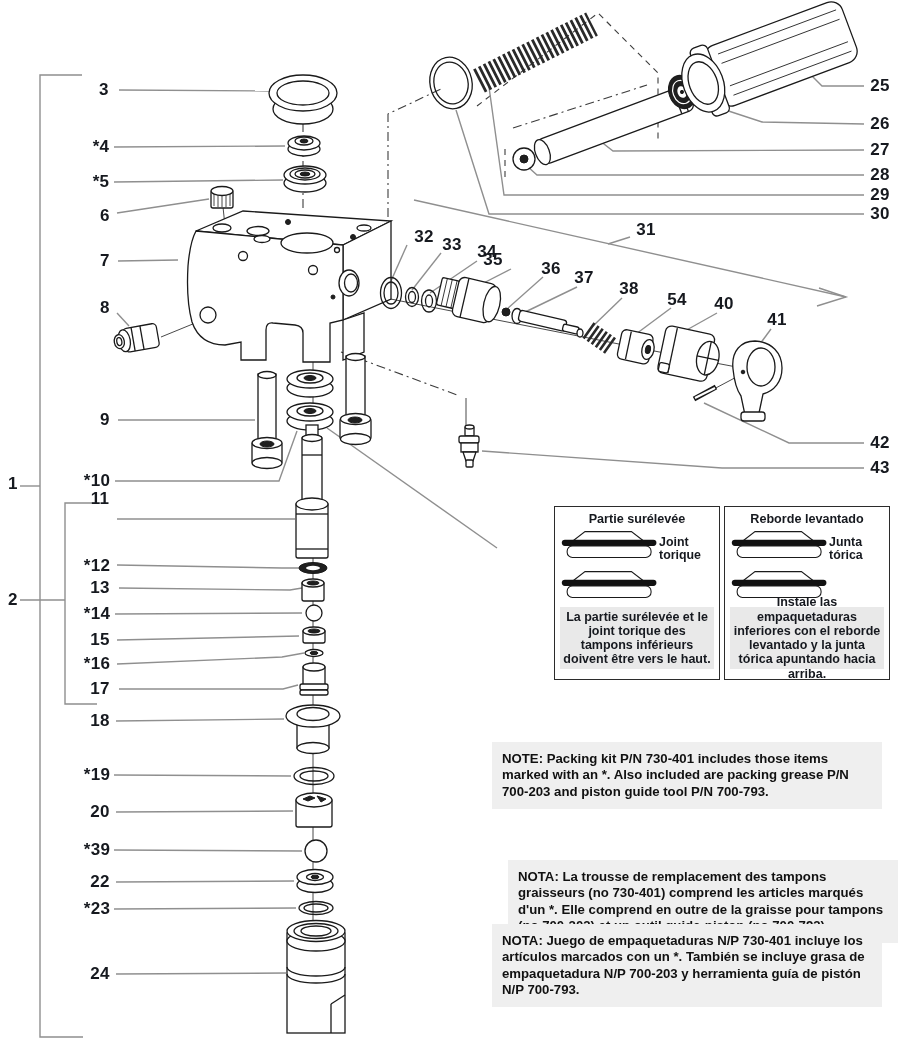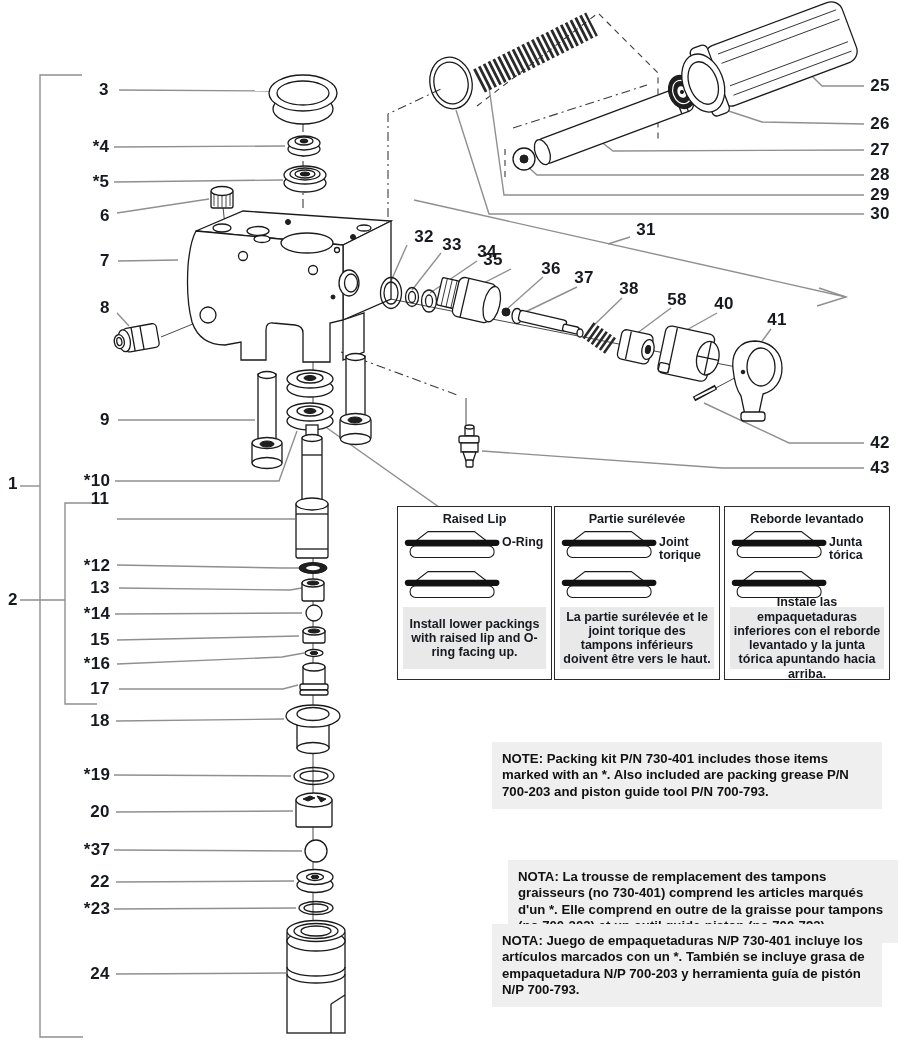--- a/index.html
+++ b/index.html
@@ -373,60 +373,45 @@
       <div class="callout" style="left: 100px; top: 499px;">11</div>
       <div class="callout" style="left: 97px; top: 566px;">*12</div>
       <div class="callout" style="left: 100px; top: 588px;">13</div>
       <div class="callout" style="left: 97px; top: 614px;">*14</div>
       <div class="callout" style="left: 100px; top: 640px;">15</div>
       <div class="callout" style="left: 97px; top: 664px;">*16</div>
       <div class="callout" style="left: 100px; top: 689px;">17</div>
       <div class="callout" style="left: 100px; top: 721px;">18</div>
       <div class="callout" style="left: 97px; top: 775px;">*19</div>
       <div class="callout" style="left: 100px; top: 812px;">20</div>
-      <div class="callout" style="left: 97px; top: 850px;">*37</div>
+      <div class="callout" style="left: 97px; top: 850px;">*39</div>
       <div class="callout" style="left: 100px; top: 882px;">22</div>
       <div class="callout" style="left: 97px; top: 909px;">*23</div>
       <div class="callout" style="left: 100px; top: 974px;">24</div>
       <div class="callout" style="left: 880px; top: 86px;">25</div>
       <div class="callout" style="left: 880px; top: 124px;">26</div>
       <div class="callout" style="left: 880px; top: 150px;">27</div>
       <div class="callout" style="left: 880px; top: 175px;">28</div>
       <div class="callout" style="left: 880px; top: 195px;">29</div>
       <div class="callout" style="left: 880px; top: 214px;">30</div>
       <div class="callout" style="left: 646px; top: 230px;">31</div>
       <div class="callout" style="left: 424px; top: 237px;">32</div>
       <div class="callout" style="left: 452px; top: 245px;">33</div>
       <div class="callout" style="left: 487px; top: 252px;">34</div>
       <div class="callout" style="left: 493px; top: 260px;">35</div>
       <div class="callout" style="left: 551px; top: 269px;">36</div>
       <div class="callout" style="left: 584px; top: 278px;">37</div>
       <div class="callout" style="left: 629px; top: 289px;">38</div>
-      <div class="callout" style="left: 677px; top: 300px;">58</div>
+      <div class="callout" style="left: 677px; top: 300px;">54</div>
       <div class="callout" style="left: 724px; top: 304px;">40</div>
       <div class="callout" style="left: 777px; top: 320px;">41</div>
       <div class="callout" style="left: 880px; top: 443px;">42</div>
       <div class="callout" style="left: 880px; top: 468px;">43</div>
     </div>
 
-<div class="pack-box" style="left:397px;top:506px;">
-  <div class="pb-title">Raised Lip</div>
-  <svg class="pb-svg1" width="100" height="34" viewBox="0 0 112 34">
-    <path d="M28,2 L80,2 L93,12 L15,12 Z" fill="#fff" stroke="#1a1a1a" stroke-width="1.2"></path>
-    <rect x="2" y="11" width="106" height="7" rx="3.5" fill="#111"></rect>
-    <rect x="8" y="18" width="94" height="13" rx="6" fill="#fff" stroke="#1a1a1a" stroke-width="1.2"></rect>
-  </svg>
-  <div class="pb-ring-label">O-Ring</div>
-  <svg class="pb-svg2" width="100" height="34" viewBox="0 0 112 34">
-    <path d="M28,2 L80,2 L93,12 L15,12 Z" fill="#fff" stroke="#1a1a1a" stroke-width="1.2"></path>
-    <rect x="2" y="11" width="106" height="7" rx="3.5" fill="#111"></rect>
-    <rect x="8" y="18" width="94" height="13" rx="6" fill="#fff" stroke="#1a1a1a" stroke-width="1.2"></rect>
-  </svg>
-  <div class="pb-caption">Install lower packings with raised lip and O-ring facing up.</div>
-</div>
 
 <div class="pack-box wide" style="left:554px;top:506px;">
   <div class="pb-title">Partie surélevée</div>
   <svg class="pb-svg1" width="100" height="34" viewBox="0 0 112 34">
     <path d="M28,2 L80,2 L93,12 L15,12 Z" fill="#fff" stroke="#1a1a1a" stroke-width="1.2"></path>
     <rect x="2" y="11" width="106" height="7" rx="3.5" fill="#111"></rect>
     <rect x="8" y="18" width="94" height="13" rx="6" fill="#fff" stroke="#1a1a1a" stroke-width="1.2"></rect>
   </svg>
   <div class="pb-ring-label">Joint torique</div>
   <svg class="pb-svg2" width="100" height="34" viewBox="0 0 112 34">

